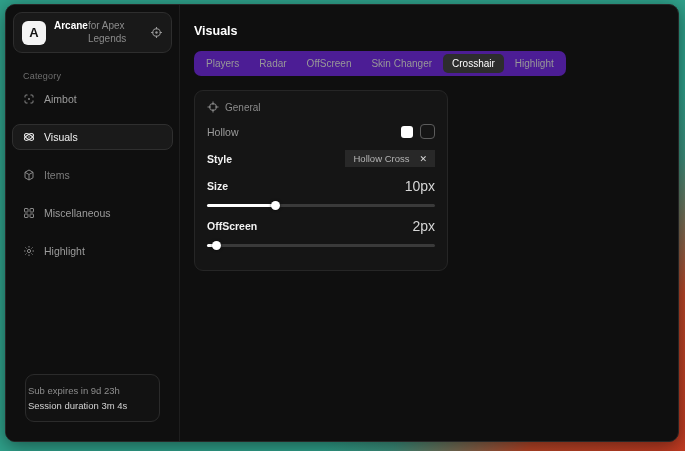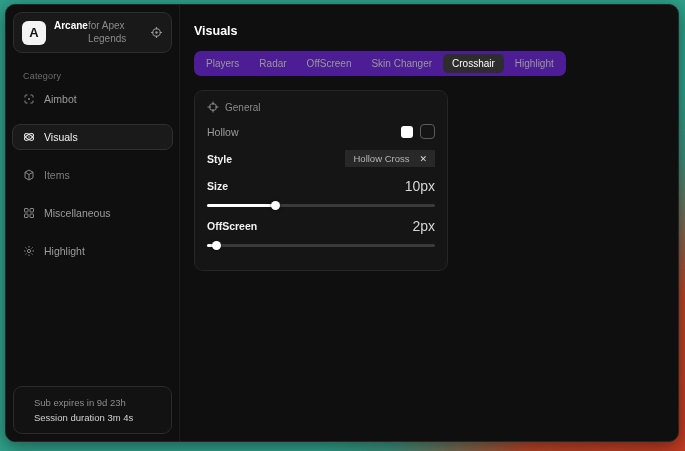--- a/index.html
+++ b/index.html
@@ -31,21 +31,21 @@
   .nav{display:flex;flex-direction:column;gap:12px;}
   .nav-item{
     margin:0 6px;padding:6px 10px;border-radius:8px;border:1px solid transparent;
     display:flex;align-items:center;gap:9px;font-size:10.5px;color:#9c9c9c;cursor:default;
   }
   .nav-item .ico{display:flex;color:#8a8a8a;}
   .nav-item.sel{background:#1a1a1a;border-color:#2f2f2f;color:#f2f2f2;}
   .nav-item.sel .ico{color:#e8e8e8;}
   .nav-item.dim{color:#7d7d7d;}
   .foot-card{
-    margin:7px;margin-top:auto;padding:8px 20px;border:1px solid #2b2b2b;border-radius:9px;
+    margin:19px;margin-top:auto;padding:8px 2px;border:1px solid #2b2b2b;border-radius:9px;
     font-size:9.5px;line-height:1.6;background:#121212;
   }
   .foot-l1{color:#8d8d8d;}
   .foot-l2{color:#d2d2d2;}
   
   .main{flex:1;padding:10px 14px;display:flex;flex-direction:column;}
   .page-title{font-size:12.5px;font-weight:bold;color:#ffffff;margin:9px 0 13px 0;}
   .tabbar{
     display:inline-flex;align-self:flex-start;background:#4c1d95;border-radius:7px;
     padding:3px;gap:2px;margin-bottom:13px;

